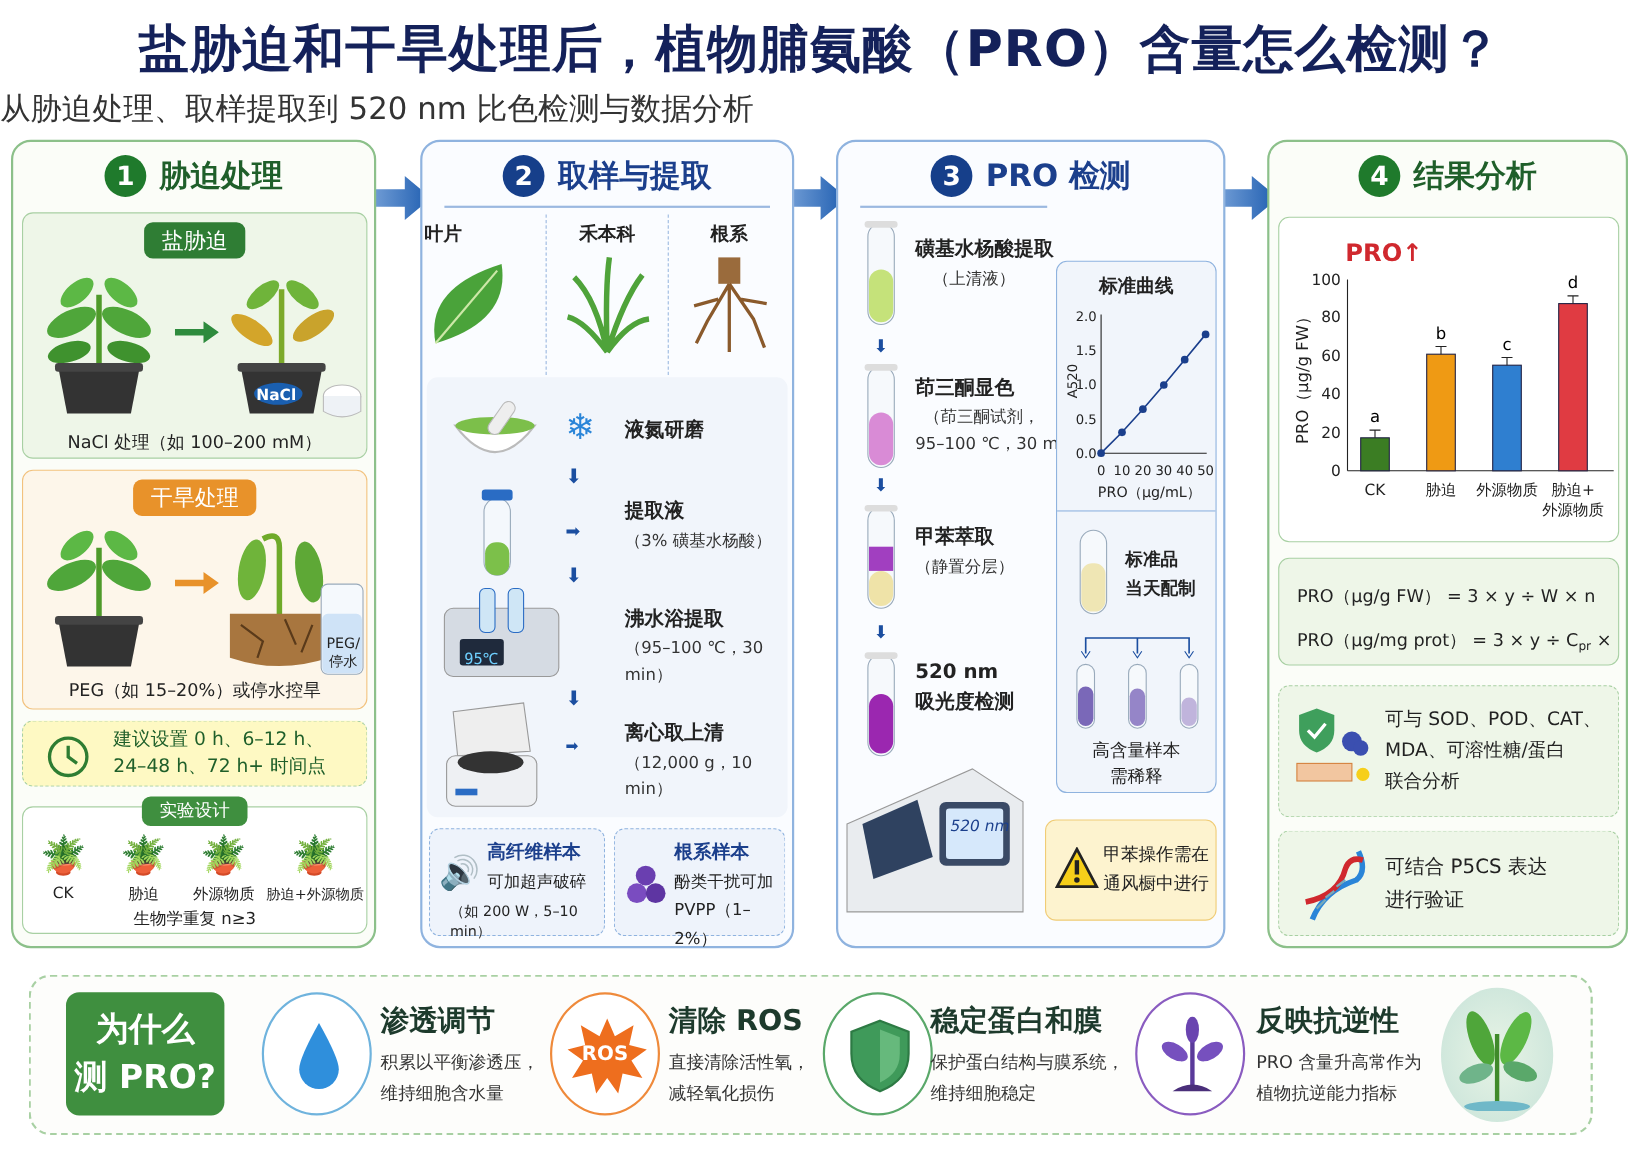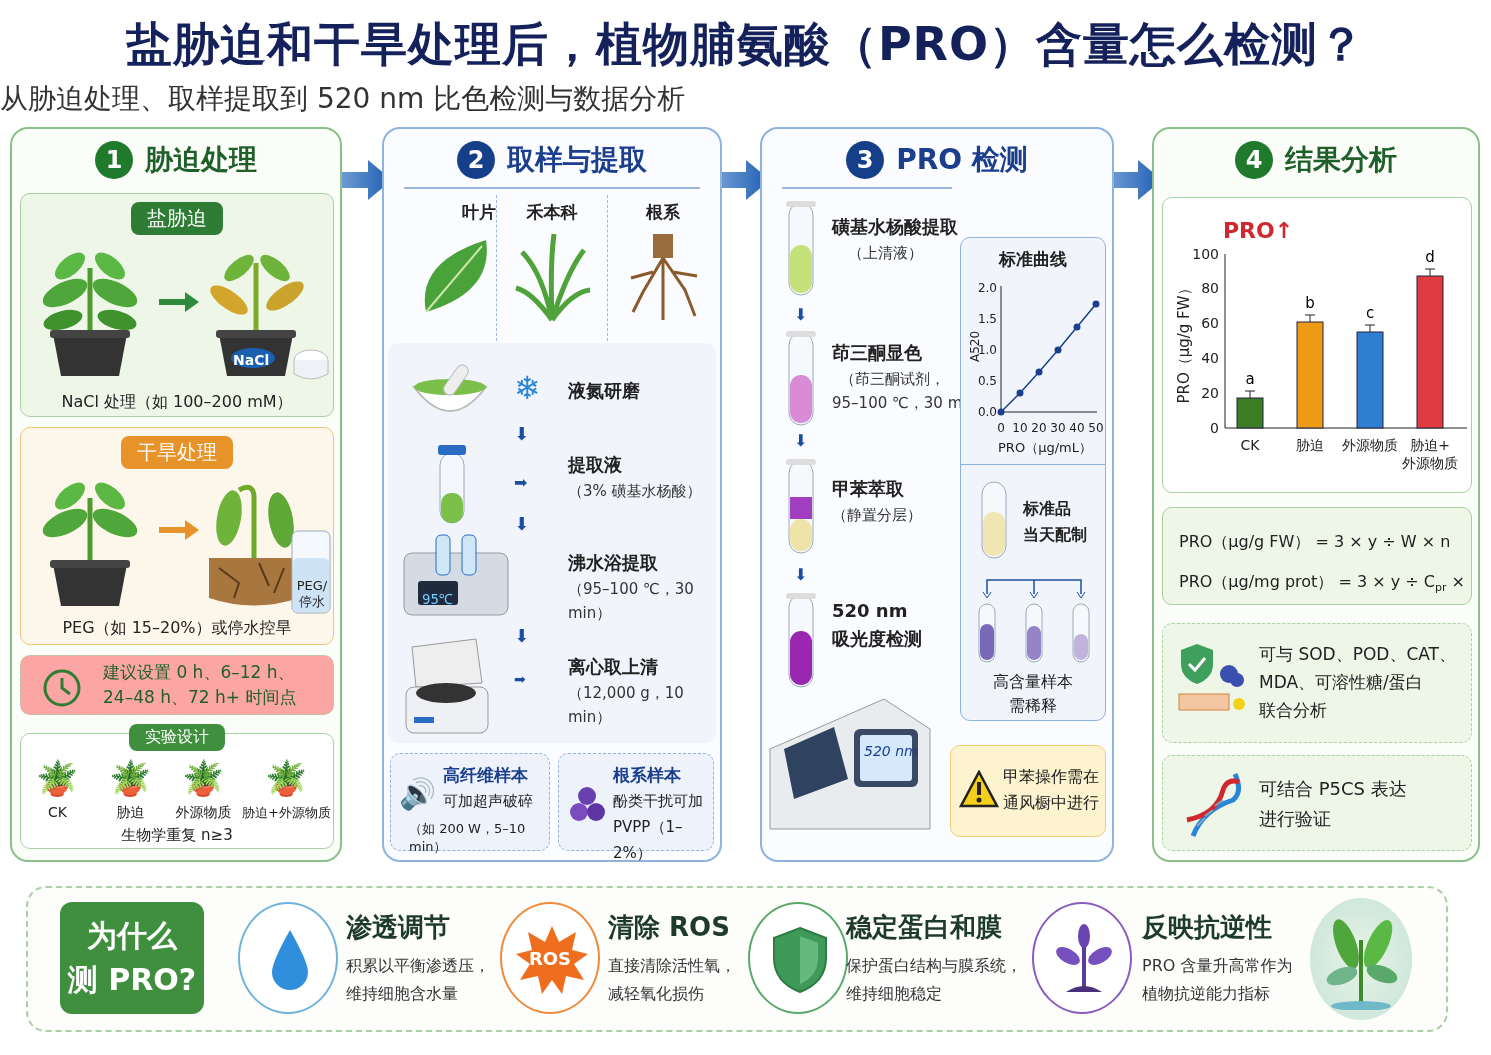--- a/index.html
+++ b/index.html
@@ -116,21 +116,21 @@
         <path d="M20 100 L40 115 L35 130 M60 95 L70 118 M85 100 L75 125" stroke="#5a3a1a" stroke-width="2" fill="none"></path>
     </svg>
     <svg class="icon" style="left:268px;top:100px" width="44" height="88" viewBox="0 0 44 88">
         <rect x="3" y="3" width="38" height="82" rx="6" fill="#f5f9fd" stroke="#9ab"></rect>
         <rect x="4" y="30" width="36" height="54" rx="5" fill="#cfe3f7"></rect>
       </svg>
     <span class="icon" style="left:274px;top:150px;font-size:13px;line-height:16px;width:34px;text-align:center">PEG/停水</span>
     <div class="cap" style="top:190px">PEG（如 15–20%）或停水控旱</div>
   </div>
 
-  <div class="sub dash" style="left:8px;top:526px;width:314px;height:60px;background:#fca5a5">
+  <div class="sub dash" style="left:8px;top:526px;width:314px;height:60px;background:#fef9c3">
     <svg class="icon" style="left:20px;top:10px" width="42" height="42" viewBox="0 0 42 42">
         <circle cx="21" cy="22" r="17" fill="none" stroke="#2e7d32" stroke-width="3"></circle>
         <path d="M21 12 V22 L29 28" stroke="#2e7d32" stroke-width="3" fill="none"></path>
       </svg>
     <div class="txt" style="left:82px;top:4px;color:#1f5f2a;font-size:17px;line-height:25px">
       <div>建议设置  0 h、6–12 h、</div>
       <div>24–48 h、72 h+  时间点</div>
     </div>
   </div>
 
@@ -158,21 +158,21 @@
   </div>
 </div>
 
 <div class="panel p2">
   <div class="ph blue">
     <span class="num">2</span>
     <span>取样与提取</span>
   </div>
   <div class="hline"></div>
   <div style="position:absolute;top:66px;left:2px;width:332px;height:146px;display:flex">
-    <div style="flex:1;text-align:right;border-right:1.5px dashed #9bb8e0">
+    <div style="flex:1;text-align:left;border-right:1.5px dashed #9bb8e0">
       <div class="bold" style="font-size:17px;margin-top:6px">叶片</div>
       <svg width="80" height="90" viewBox="0 0 80 90" style="margin-top:8px">
           <path d="M10 80 Q0 30 70 8 Q78 60 10 80Z" fill="#4aa33a"></path>
           <path d="M10 80 L66 14" stroke="#cde8a8" stroke-width="2"></path>
         </svg>
     </div>
     <div style="flex:1;text-align:center;border-right:1.5px dashed #9bb8e0">
       <div class="bold" style="font-size:17px;margin-top:6px">禾本科</div>
       <svg width="80" height="90" viewBox="0 0 80 90" style="margin-top:8px">
           <path d="M40 88 Q30 40 10 20 M40 88 Q38 30 42 2 M40 88 Q55 40 72 18 M40 88 Q20 60 4 56 M40 88 Q60 60 78 58" stroke="#4fa33a" stroke-width="5" fill="none"></path>

